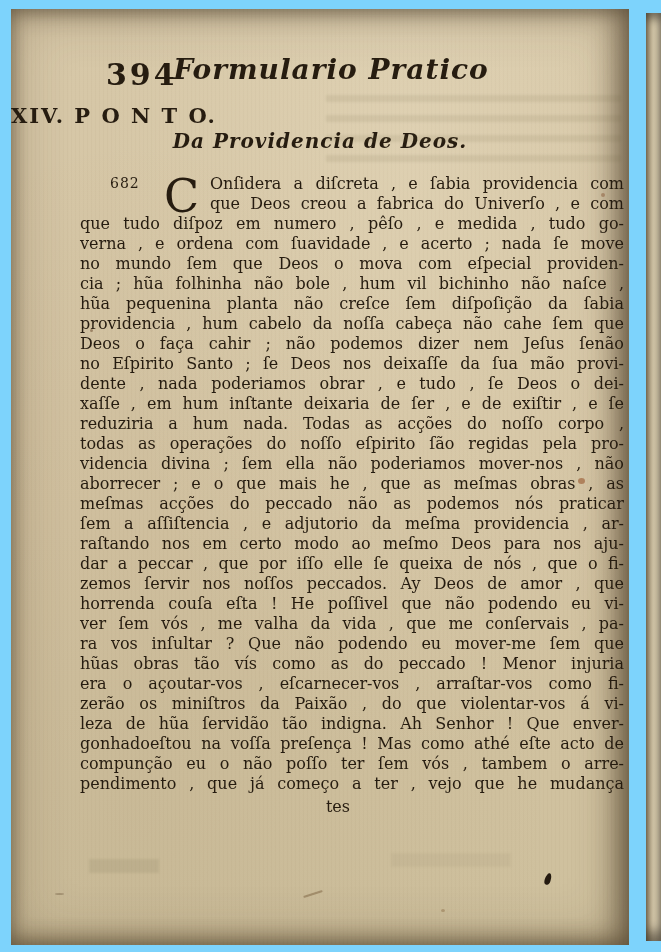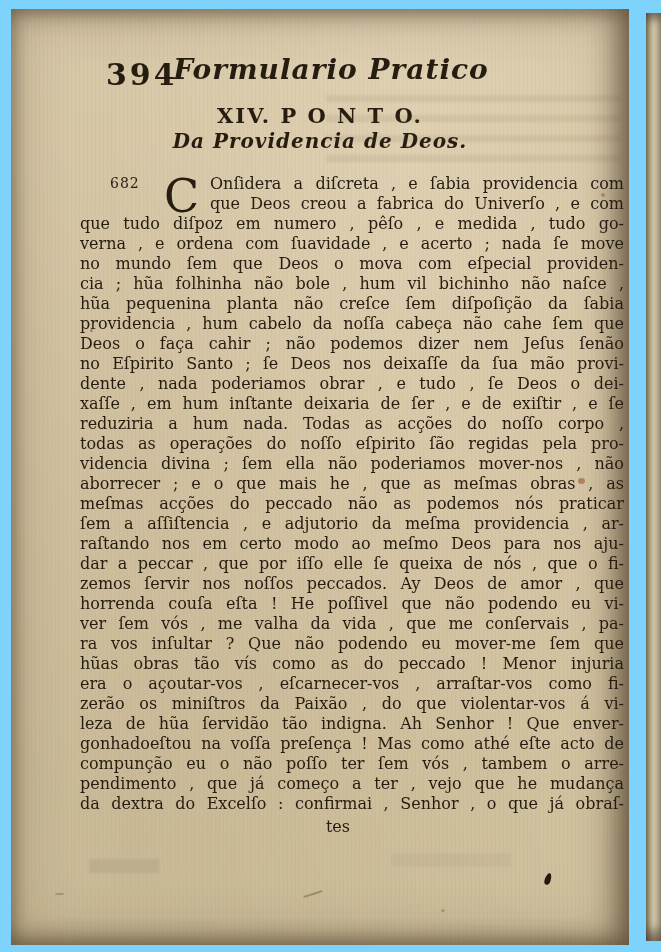--- a/index.html
+++ b/index.html
@@ -30,21 +30,21 @@
   }
   .next-page{ 
     background:linear-gradient(90deg,#bfae8c 0%,#e8dbba 45%,#efe3c4 100%);
     box-shadow:inset 0 6px 10px rgba(20,14,8,0.5), inset 0 -10px 12px rgba(20,14,8,0.5);
   }
 
   
   .page-number{position:absolute;left:95px;top:48px;font-size:30px;font-weight:bold;letter-spacing:3px;}
   .running-title{position:absolute;left:150px;top:44px;width:340px;text-align:center;
     font-style:italic;font-weight:600;font-size:28px;letter-spacing:1px;}
-  .section-heading{position:absolute;left:0;top:94px;width:100%;text-align:center;
+  .section-heading{position:absolute;left:0;top:94px;width:100%;
     font-size:21px;font-weight:bold;letter-spacing:2px;}
   .section-subheading{position:absolute;left:0;top:120px;width:100%;text-align:center;
     font-style:italic;font-weight:600;font-size:20px;letter-spacing:1px;}
 
   
   .body-text{position:absolute;left:69px;top:165px;width:544px;font-size:16px;}
   .line{height:20px;line-height:20px;text-align:justify;text-align-last:justify;white-space:normal;}
   .line.ind{padding-left:130px;}
   .para-number{position:absolute;left:30px;top:1px;font-size:14px;letter-spacing:1px;}
   .drop-cap{position:absolute;left:84px;top:2px;font-size:46px;line-height:40px;font-weight:500;}
@@ -109,21 +109,20 @@
           <div class="line">horrenda couſa eſta ! He poſſivel que não podendo eu vi-</div>
           <div class="line">ver ſem vós , me valha da vida , que me conſervais , pa-</div>
           <div class="line">ra vos inſultar ? Que não podendo eu mover-me ſem que</div>
           <div class="line">hũas obras tão vís como as do peccado ! Menor injuria</div>
           <div class="line">era o açoutar-vos , eſcarnecer-vos , arraſtar-vos como fi-</div>
           <div class="line">zerão os miniſtros da Paixão , do que violentar-vos á vi-</div>
           <div class="line">leza de hũa ſervidão tão indigna. Ah Senhor ! Que enver-</div>
           <div class="line">gonhadoeſtou na voſſa preſença ! Mas como athé eſte acto de</div>
           <div class="line">compunção eu o não poſſo ter ſem vós , tambem o arre-</div>
           <div class="line">pendimento , que já começo a ter , vejo que he mudança</div>
-          <div class="line">da dextra do Excelſo : confirmai , Senhor , o que já obraſ-</div>
         </div>
       <div class="catchword-row">tes</div>
     </div>
 
     <div class="ghost ghost-a"></div>
     <div class="ghost ghost-b"></div>
     <div class="ghost ghost-c"></div>
     <div class="stain stain1"></div>
     <div class="stain stain2"></div>
     <div class="stain stain3"></div>

